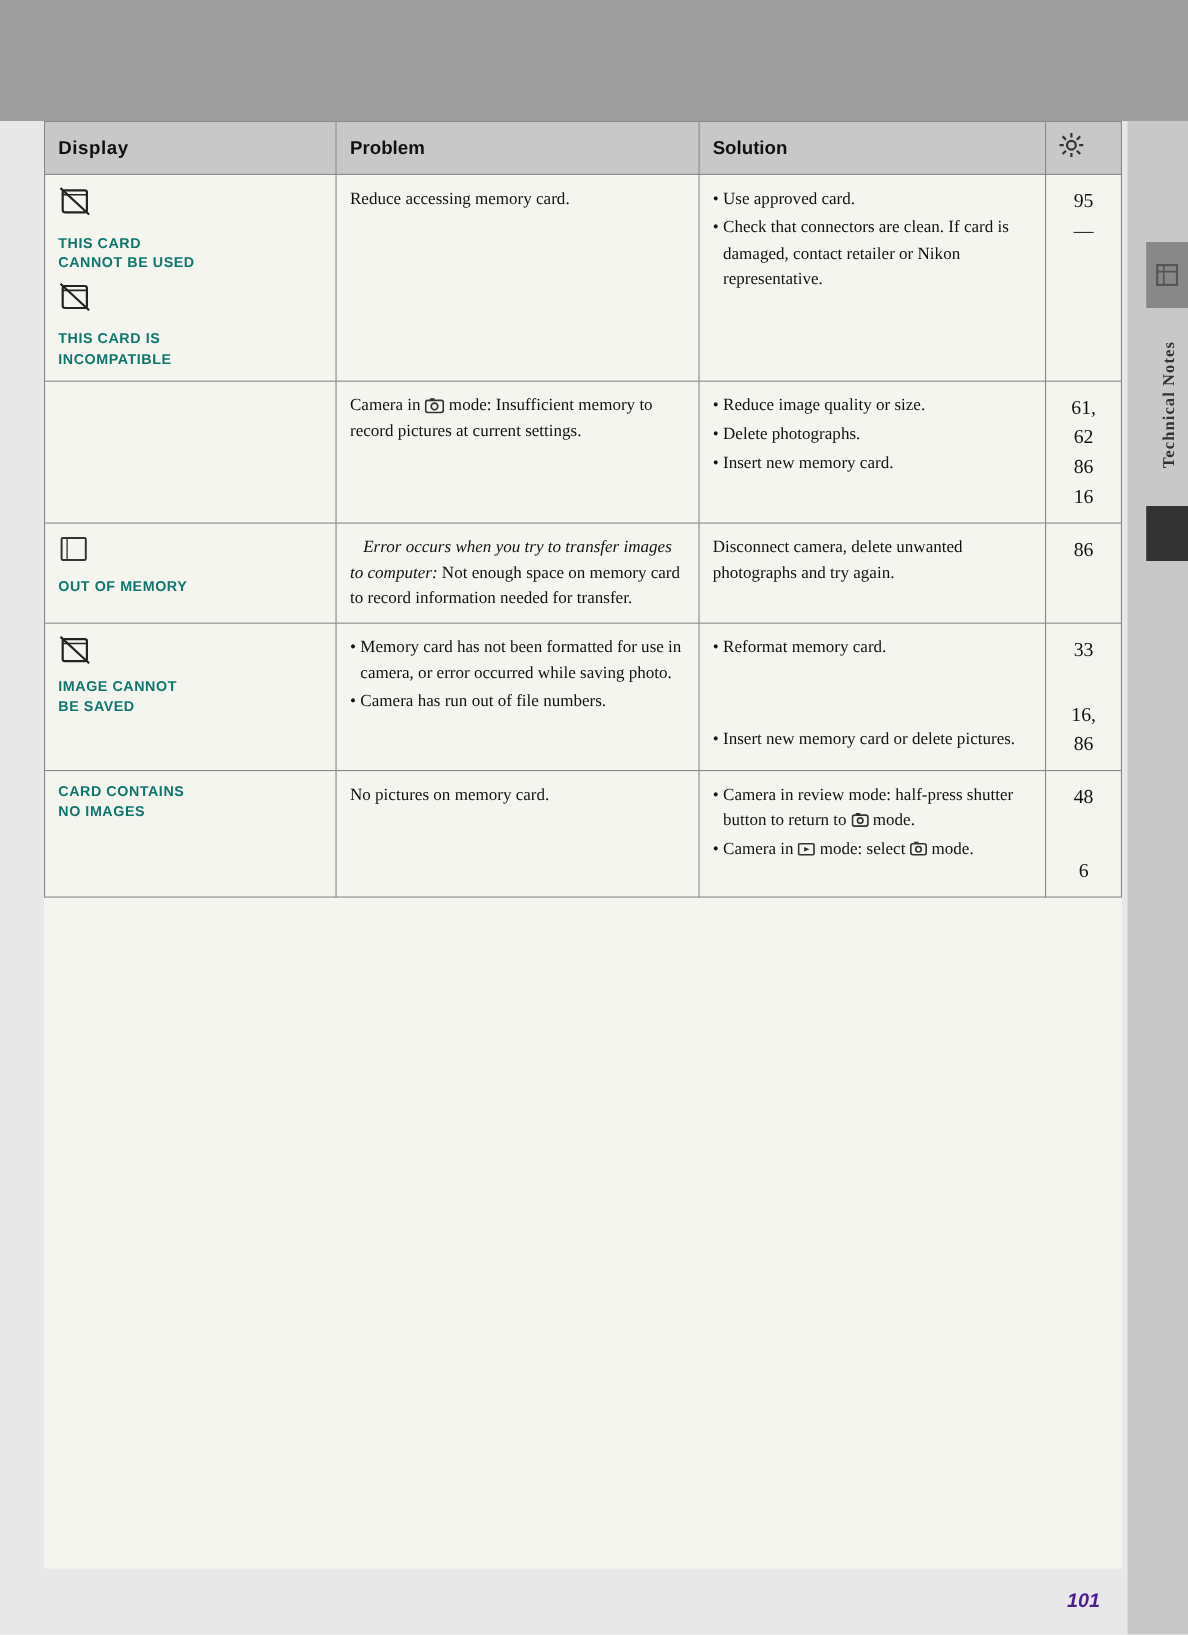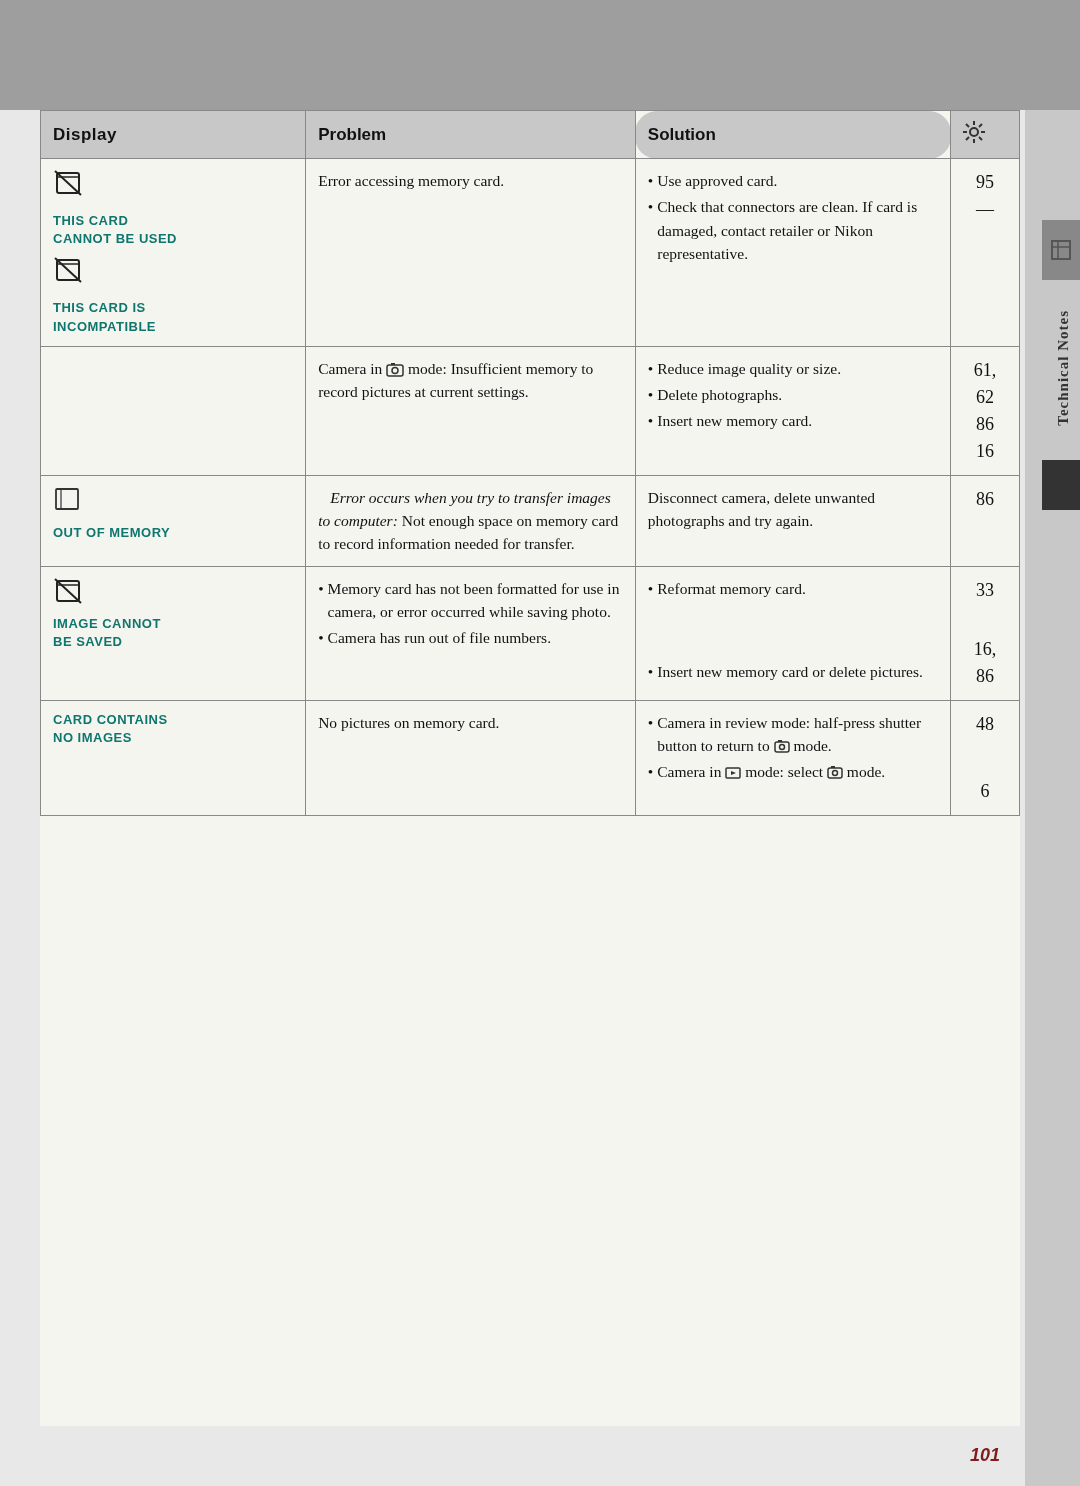--- a/index.html
+++ b/index.html
@@ -105,21 +105,20 @@
       letter-spacing: 0.5px;
       font-family: Arial, sans-serif;
     }
 
     .problem-col {
       width: 230px;
     }
 
     .solution-col {
       width: 220px;
-      border-radius: 22px;
     }
 
     .page-num-col {
       width: 48px;
       text-align: center;
       vertical-align: top;
       padding: 10px 6px;
       font-size: 18px;
       border: 1.5px solid #888;
     }
@@ -144,21 +143,21 @@
       flex-shrink: 0;
     }
 
     .page-number-bottom {
       position: absolute;
       bottom: 20px;
       right: 80px;
       font-size: 18px;
       font-weight: bold;
       font-style: italic;
-      color: #7f1d1d;
+      color: #4c1d95;
       font-family: Arial, sans-serif;
     }
   </style>
 </head>
 <body>
 
 <div class="top-bar"></div>
 
 <div class="right-tab">
   <div class="right-tab-bookmark">
@@ -217,21 +216,21 @@
           <div style="font-size:26px; margin: 8px 0 4px 0;">
             <svg width="30" height="28" viewBox="0 0 30 28">
               <rect x="4" y="4" width="22" height="20" rx="2" fill="none" stroke="#222" stroke-width="2"></rect>
               <line x1="4" y1="8" x2="26" y2="8" stroke="#222" stroke-width="1.5"></line>
               <line x1="2" y1="2" x2="28" y2="26" stroke="#222" stroke-width="2"></line>
             </svg>
           </div>
           <div class="display-text">THIS CARD IS<br>INCOMPATIBLE</div>
         </td>
         <td class="problem-col">
-          <span>Error accessing memory card.</span>
+          <span>Reduce accessing memory card.</span>
         </td>
         <td class="solution-col">
           <div class="bullet-item">
             <span class="bullet-dot">•</span>
             <span>Use approved card.</span>
           </div>
           <div class="bullet-item">
             <span class="bullet-dot">•</span>
             <span>Check that connectors are clean. If card is damaged, contact retailer or Nikon representative.</span>
           </div>

